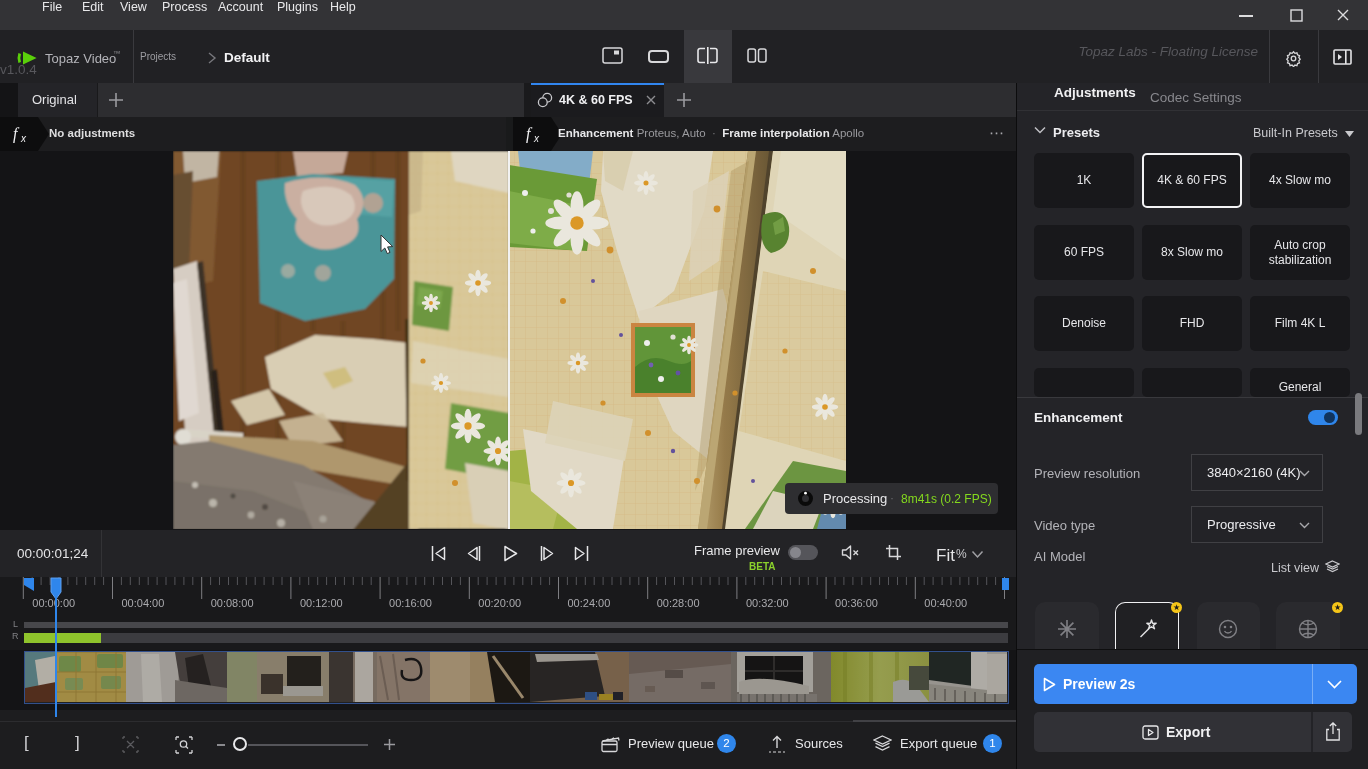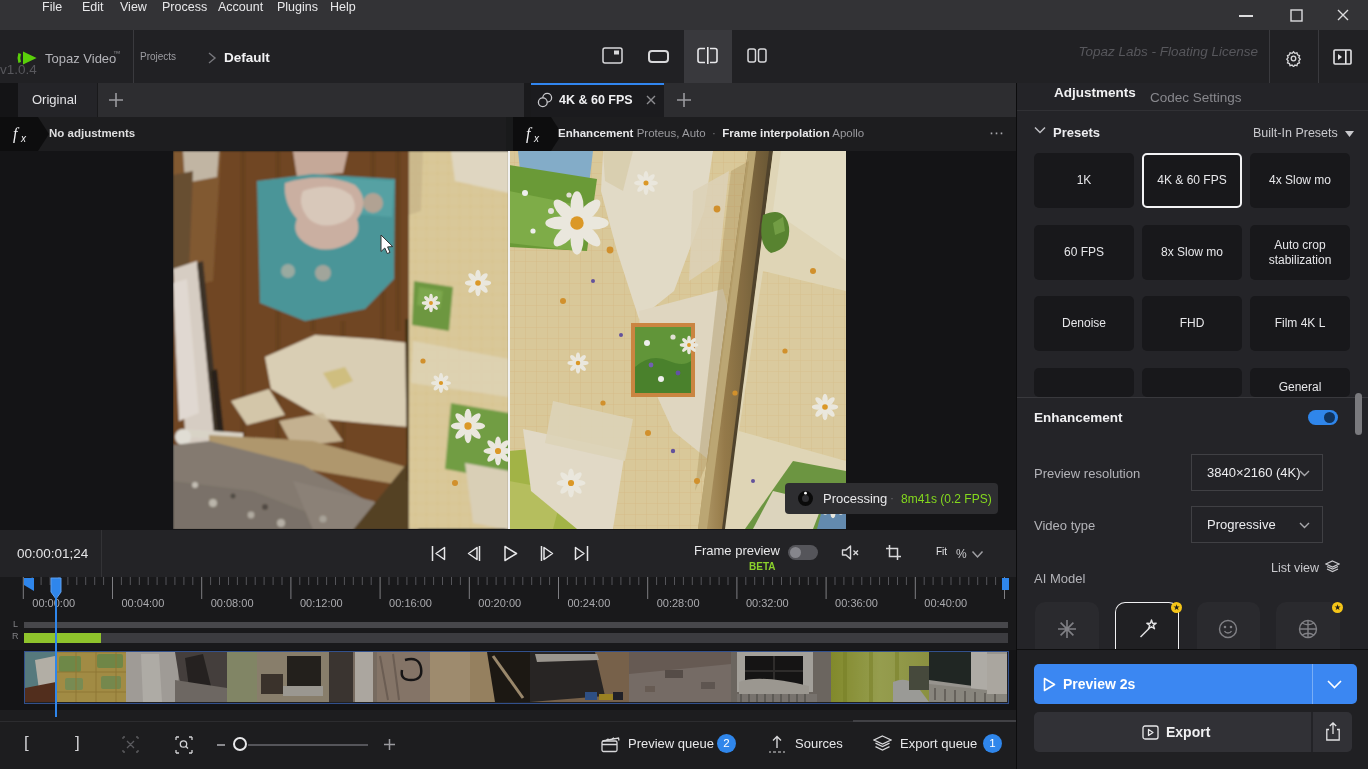--- a/index.html
+++ b/index.html
@@ -371,21 +371,21 @@
     <div class="abs" style="left:2px;top:2px;width:11px;height:11px;border-radius:50%;background:#86868c"></div>
   </div>
   <svg class="abs" style="left:841px;top:14px" width="19" height="17" viewBox="0 0 19 17" fill="none" stroke="#d8d8da" stroke-width="1.4">
     <path d="M1.5 6 H5 L9.5 2 V15 L5 11 H1.5 Z" stroke-linejoin="round"></path>
     <path d="M12.5 6.5 L17 11 M17 6.5 L12.5 11"></path>
   </svg>
   <svg class="abs" style="left:885px;top:14px" width="17" height="17" viewBox="0 0 17 17" fill="none" stroke="#d8d8da" stroke-width="1.5">
     <path d="M4.5 1 V12.5 H16"></path>
         <path d="M1 4.5 H12.5 V16"></path>
   </svg>
-  <span class="abs" style="left:936px;top:16px;font-size:10px;color:#e4e4e6">Fit</span>
+  <span class="abs" style="left:936px;top:16px;font-size:17px;color:#e4e4e6">Fit</span>
   <span class="abs" style="left:956px;top:17px;font-size:12px;color:#c9c9cc">%</span>
   <svg class="abs" style="left:971px;top:20px" width="13" height="9">
         <path d="M1.5 1.5 L6.5 7 L11.5 1.5" stroke="#a0a0a4" stroke-width="1.5" fill="none"></path>
       </svg>
 </div>
 
 <div id="ruler">
   <svg class="abs" style="left:0;top:0" width="1016" height="39" id="rulersvg">
         <line x1="23.3" y1="0" x2="23.3" y2="22" stroke="#7e7e82" stroke-width="1"></line>
         <line x1="32.2" y1="0" x2="32.2" y2="8" stroke="#55555a" stroke-width="1"></line>
@@ -694,21 +694,21 @@
           <path d="M1 1 L5.5 5.5 L10 1" stroke="#a8a8ac" stroke-width="1.4" fill="none"></path>
         </svg>
   </div>
   <span class="lbl" style="top:435px">Video type</span>
   <div class="ddl" style="top:423px">Progressive
     <svg class="abs" style="right:12px;top:15px" width="11" height="7">
           <path d="M1 1 L5.5 5.5 L10 1" stroke="#a8a8ac" stroke-width="1.4" fill="none"></path>
         </svg>
   </div>
 
-  <span class="lbl" style="top:488px">AI Model</span>
+  <span class="lbl" style="top:466px">AI Model</span>
   <span class="abs" style="left:254px;top:478px;font-size:12.5px;color:#c9c9cd">List view</span>
   <svg class="abs" style="left:308px;top:477px" width="15" height="15" viewBox="0 0 15 15" fill="none" stroke="#c9c9cd" stroke-width="1.2">
     <path d="M7.5 1 L14 4 L7.5 7 L1 4 Z M2 6.5 L7.5 9 L13 6.5 M2 9 L7.5 11.5 L13 9"></path>
   </svg>
 
   <div class="abs" style="left:18px;top:519px;width:64px;height:47px;background:#2a2a2e;border-radius:10px 10px 0 0"></div>
   <div class="abs" style="left:98px;top:519px;width:64px;height:47px;background:#202023;border:1.5px solid #f0f0f2;border-bottom:none;border-radius:10px 10px 0 0"></div>
   <div class="abs" style="left:180px;top:519px;width:63px;height:47px;background:#2a2a2e;border-radius:10px 10px 0 0"></div>
   <div class="abs" style="left:259px;top:519px;width:64px;height:47px;background:#2a2a2e;border-radius:10px 10px 0 0"></div>
   <svg class="abs" style="left:40px;top:536px" width="20" height="20" viewBox="0 0 20 20" stroke="#808085" stroke-width="1.6" fill="none">

